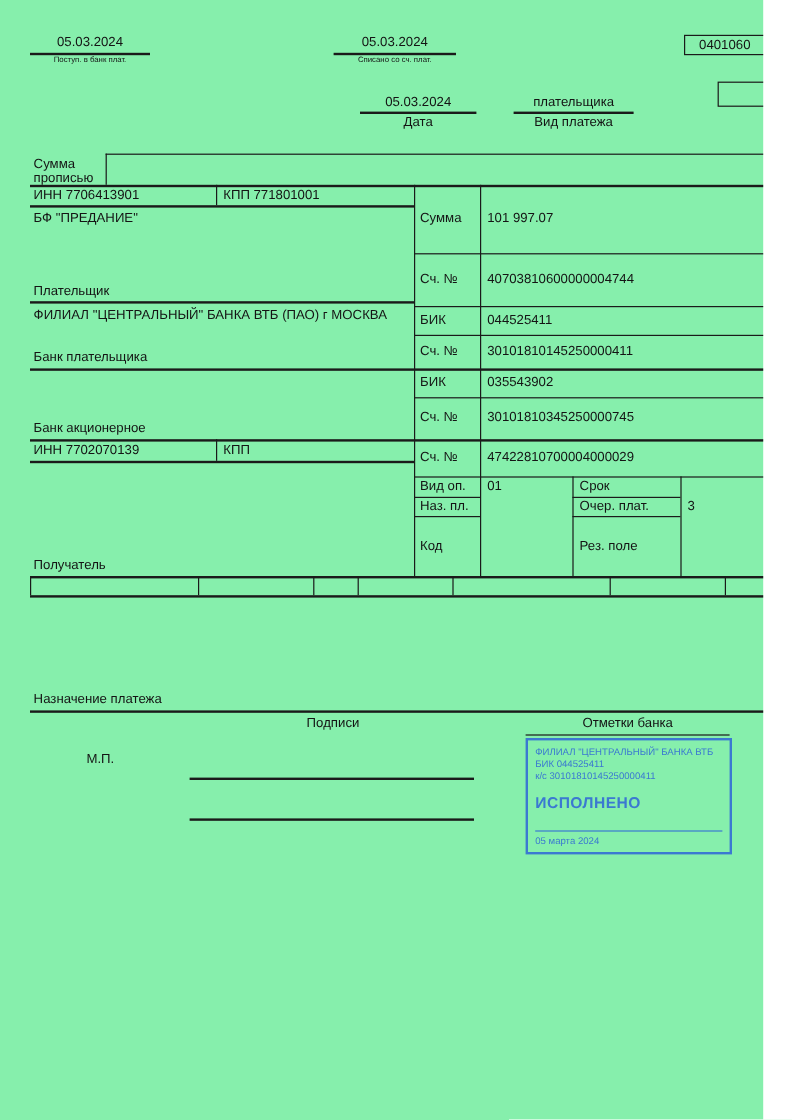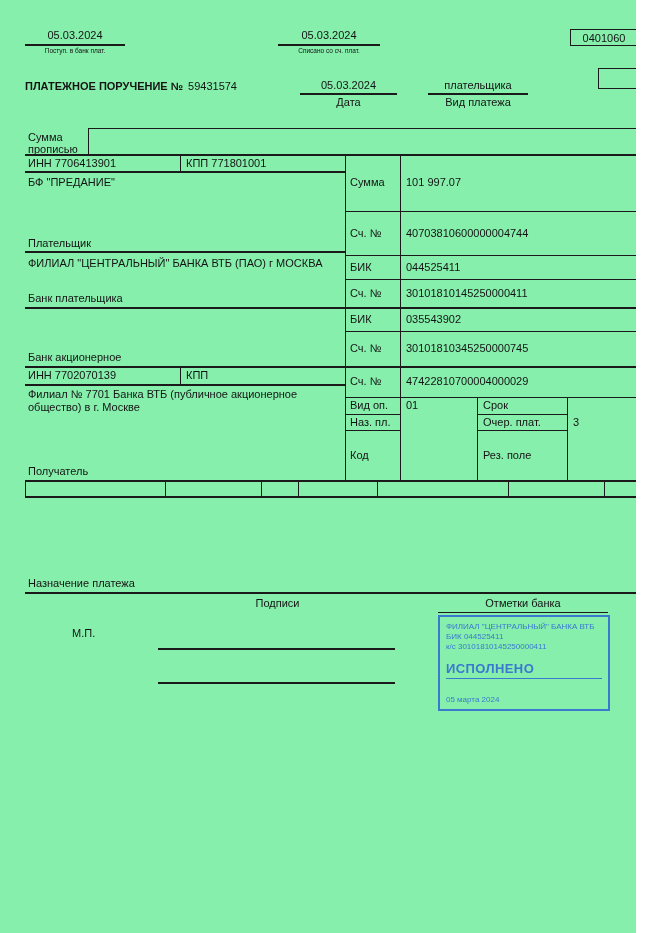--- a/index.html
+++ b/index.html
@@ -11,43 +11,39 @@
   .c{text-align:center;}
   .b{font-weight:bold;}
   .hl{position:absolute;background:#1a1a1a;height:2px;}
   .hl1{position:absolute;background:#1a1a1a;height:1px;}
   .vl{position:absolute;background:#1a1a1a;width:1px;}
   .box{position:absolute;border:1.5px solid #1a1a1a;display:flex;align-items:center;justify-content:center;font-size:11px;}
   .stamp{position:absolute;left:438px;top:615px;width:156px;border:2px solid var(--stamp,#3b79d1);
          color:var(--stamp,#3b79d1);padding:5px 6px 4px 6px;}
   .stamp .ln{font-size:8px;line-height:10px;white-space:nowrap;}
   .stamp .status{margin-top:9px;font-size:13px;font-weight:bold;letter-spacing:.4px;line-height:15px;}
-  .stamp .sdate{margin-top:2px;border-top:1px solid var(--stamp,#3b79d1);padding-top:16px;font-size:8px;line-height:10px;}
+  .stamp .sdate{margin-top:16px;border-top:1px solid var(--stamp,#3b79d1);padding-top:3px;font-size:8px;line-height:10px;}
 </style>
 </head>
 <body>
 
 <div class="page">
 
   <div class="t c" style="left:25px;top:29px;width:100px">05.03.2024</div>
   <div class="hl" style="left:25px;top:44px;width:100px"></div>
   <div class="small c" style="left:25px;top:47px;width:100px">Поступ. в банк плат.</div>
 
   <div class="t c" style="left:278px;top:29px;width:102px">05.03.2024</div>
   <div class="hl" style="left:278px;top:44px;width:102px"></div>
   <div class="small c" style="left:278px;top:47px;width:102px">Списано со сч. плат.</div>
 
   <div class="box" style="left:570px;top:29px;width:66px;height:15px">
     <span>0401060</span>
   </div>
 
-  <div class="t" style="left:25px;top:80px">
-    <span class="b">ПЛАТЕЖНОЕ ПОРУЧЕНИЕ №</span>
-    <span style="margin-left:2px">59431574</span>
-  </div>
   <div class="t c" style="left:300px;top:79px;width:97px">05.03.2024</div>
   <div class="hl" style="left:300px;top:93px;width:97px"></div>
   <div class="t c" style="left:300px;top:96px;width:97px">Дата</div>
   <div class="t c" style="left:428px;top:79px;width:100px">плательщика</div>
   <div class="hl" style="left:428px;top:93px;width:100px"></div>
   <div class="t c" style="left:428px;top:96px;width:100px">Вид платежа</div>
   <div class="box" style="left:598px;top:68px;width:38px;height:19px"></div>
 
   <div class="t wrap" style="left:28px;top:131px;width:58px;line-height:12px">Сумма прописью</div>
   <div class="hl1" style="left:88px;top:128px;width:550px"></div>
@@ -93,21 +89,20 @@
 
   <div class="t" style="left:28px;top:369px">ИНН 7702070139</div>
   <div class="vl" style="left:180px;top:366px;height:18px"></div>
   <div class="t" style="left:186px;top:369px">КПП</div>
   <div class="hl" style="left:25px;top:384px;width:320px"></div>
 
   <div class="t" style="left:350px;top:375px">Сч. №</div>
   <div class="t" style="left:406px;top:375px">47422810700004000029</div>
   <div class="hl1" style="left:345px;top:397px;width:293px"></div>
 
-  <div class="t wrap" style="left:28px;top:388px;width:305px">Филиал № 7701 Банка ВТБ (публичное акционерное общество) в г. Москве</div>
   <div class="t" style="left:28px;top:465px">Получатель</div>
 
   <div class="vl" style="left:477px;top:397px;height:83px"></div>
   <div class="vl" style="left:567px;top:397px;height:83px"></div>
   <div class="t" style="left:350px;top:399px">Вид оп.</div>
   <div class="t" style="left:406px;top:399px">01</div>
   <div class="t" style="left:483px;top:399px">Срок</div>
   <div class="hl1" style="left:345px;top:414px;width:55px"></div>
   <div class="hl1" style="left:477px;top:414px;width:90px"></div>
   <div class="t" style="left:350px;top:416px">Наз. пл.</div>

